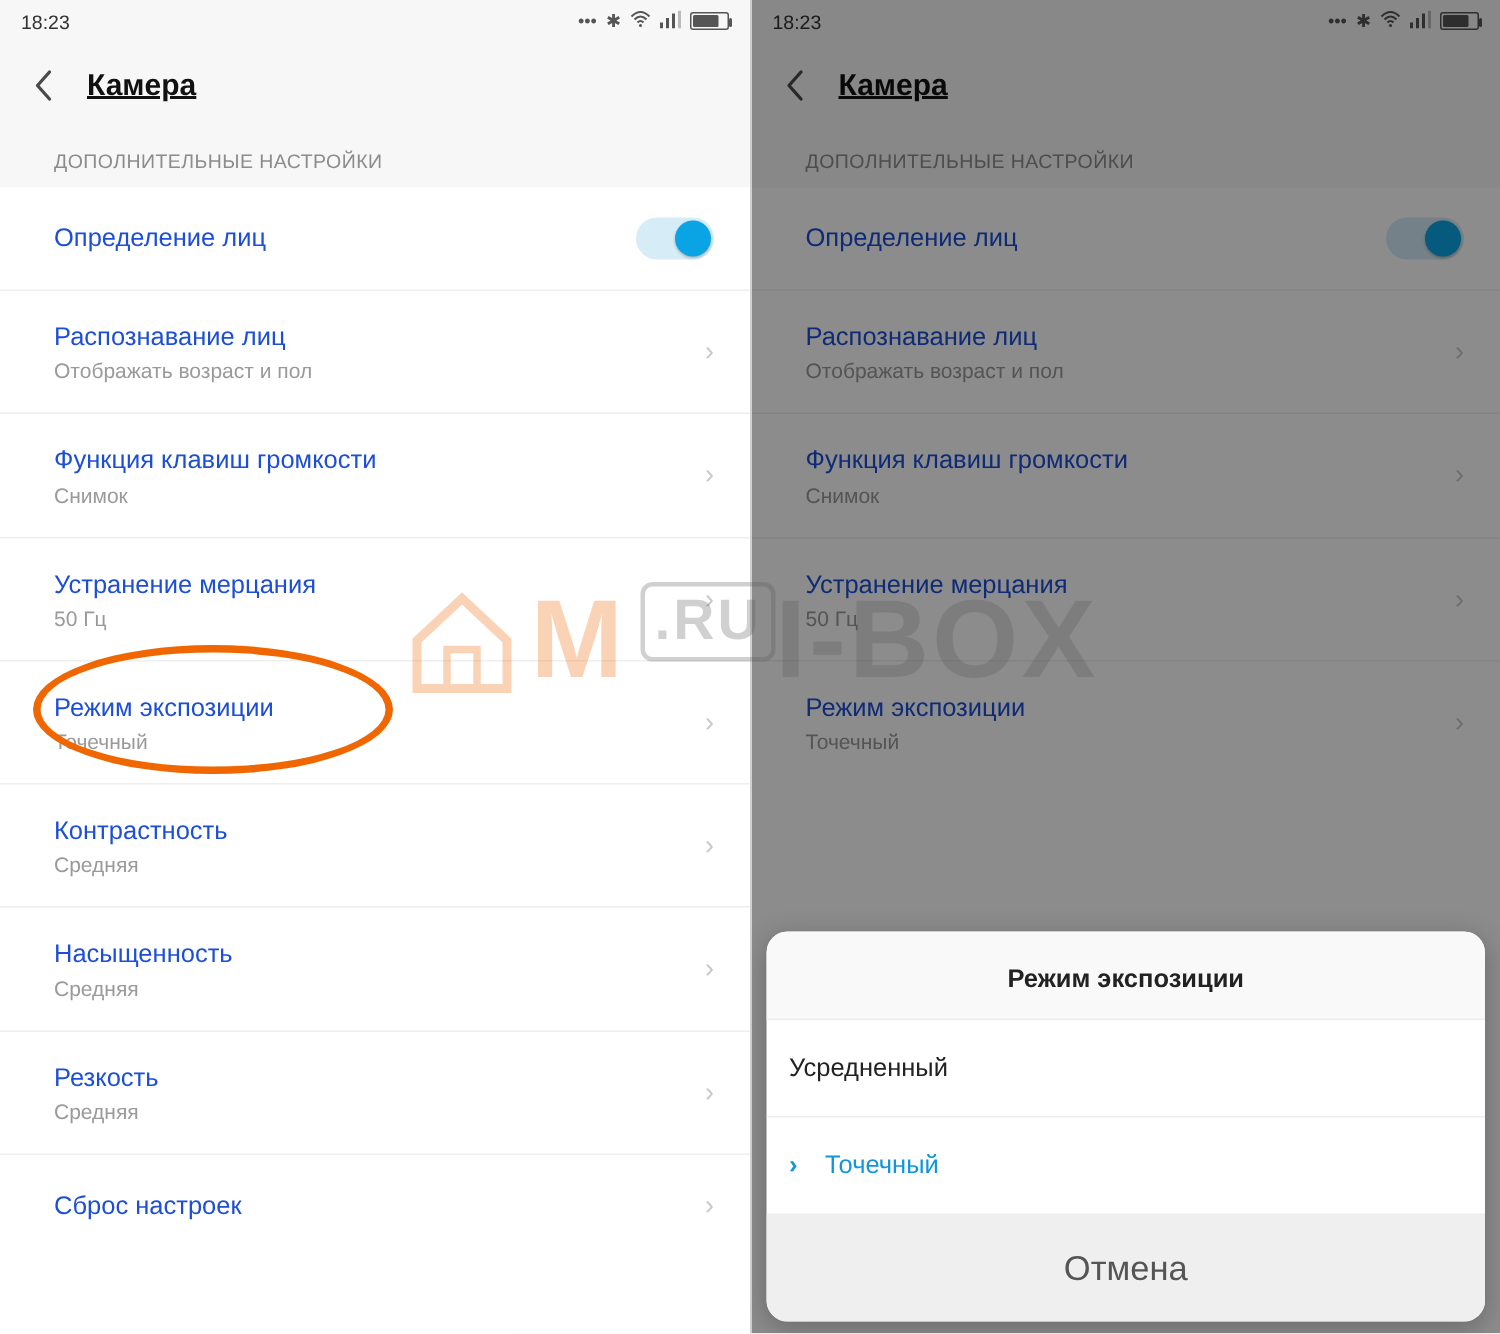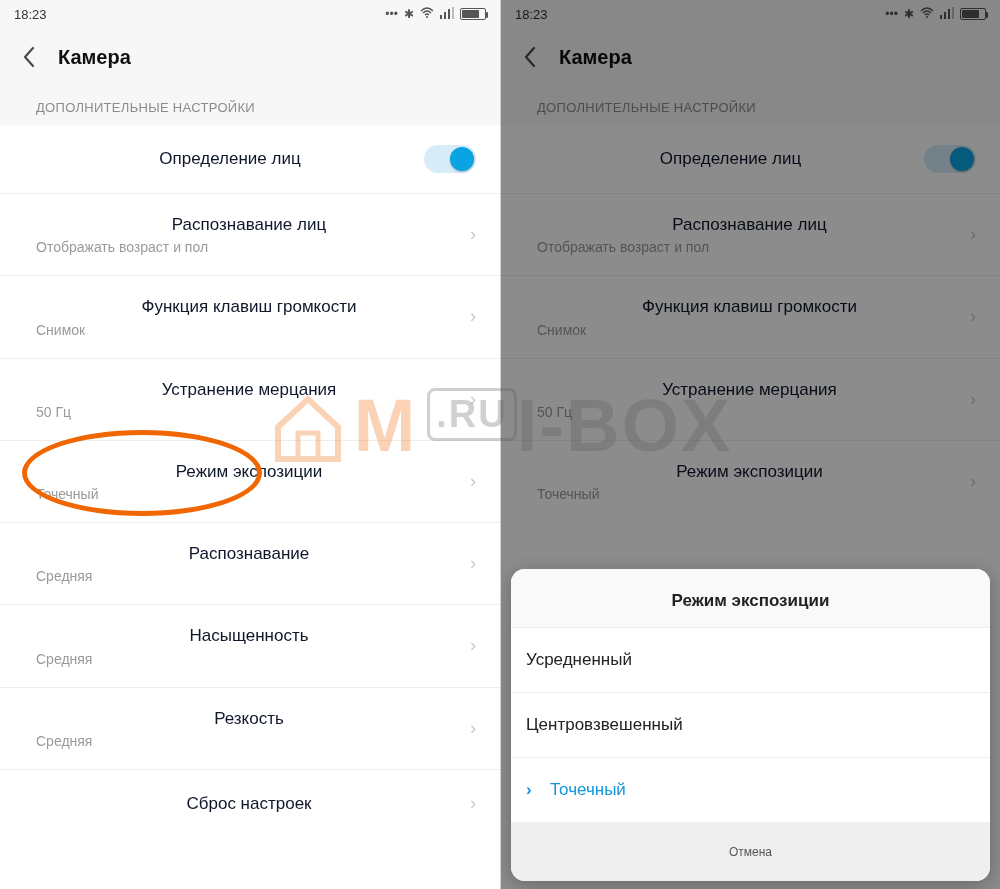--- a/index.html
+++ b/index.html
@@ -8,50 +8,50 @@
   .screen { width:500px; height:889px; background:#f7f7f7; display:flex; flex-direction:column; position:relative; overflow:hidden; }
   .screen + .screen { border-left:1px solid #d0d0d0; }
 
   
   .status { height:28px; display:flex; align-items:center; justify-content:space-between; padding:0 14px; font-size:13px; color:#333; background:#f7f7f7; }
   .status .right { display:flex; align-items:center; gap:6px; }
 
   
   .hdr { height:58px; display:flex; align-items:center; padding:0 18px; background:#f7f7f7; }
   .hdr .back { width:22px; height:22px; display:flex; align-items:center; justify-content:center; color:#4a4a4a; margin-right:18px; }
-  .hdr .title { font-size:20px; font-weight:700; color:#111; }
+  .hdr .title { font-size:20px; font-weight:700; color:#111;text-decoration:underline; }
 
   
   .section { padding:14px 36px 10px 36px; font-size:13px; letter-spacing:0.3px; color:#8c8c8c; background:#f7f7f7; }
 
   
   .list { background:#fff; flex:1; }
   .row { display:flex; align-items:center; padding:20px 24px 20px 36px; border-bottom:1px solid #eee; min-height:68px; position:relative; }
   .row:last-child { border-bottom:none; }
   .row .txt { flex:1; }
-  .row .lbl { font-size:17px; color:#0f172a; line-height:1.25;text-align:center; }
+  .row .lbl { font-size:17px; color:#1d4ed8; line-height:1.25; }
   .row .sub { font-size:14px; color:#9a9a9a; margin-top:4px; }
   .chev { color:#c8c8c8; font-size:18px; margin-left:8px; }
 
   
   .toggle { width:52px; height:28px; border-radius:14px; background:#e5e5e5; position:relative; }
   .toggle.on { background:#d6ecf7; }
   .toggle .knob { width:24px; height:24px; border-radius:50%; background:#fff; position:absolute; top:2px; left:2px; box-shadow:0 1px 2px rgba(0,0,0,.25); }
   .toggle.on .knob { left:26px; background:#0aa4e5; }
 
   
   .dimmer { position:absolute; inset:0; background:rgba(0,0,0,.45); }
 
   
   .sheet { position:absolute; left:10px; right:10px; bottom:8px; background:#fff; border-radius:14px; overflow:hidden; box-shadow:0 4px 18px rgba(0,0,0,.25); }
   .sheet-hdr { text-align:center; padding:22px 0 16px; font-size:17px; font-weight:700; color:#222; border-bottom:1px solid #eee; background:#f9f9f9; }
   .sheet-opt { display:flex; align-items:center; padding:22px 15px; font-size:17px; color:#222; border-bottom:1px solid #eee; }
   .sheet-opt.selected { color:#1296db; }
   .sheet-opt .sel-ic { width:18px; color:#1296db; margin-right:6px; font-weight:700; }
-  .sheet-cancel { text-align:center; padding:22px 0; font-size:12px; color:#555; background:#efefef; }
+  .sheet-cancel { text-align:center; padding:22px 0; font-size:23px; color:#555; background:#efefef; }
 
   
   .annot-ellipse { position:absolute; border:5px solid #f06600; border-radius:50%; pointer-events:none; }
 
   
   .watermark { position:absolute; top:380px; left:160px; width:680px; height:90px; display:flex; align-items:center; justify-content:center; opacity:.28; font-family:Arial, sans-serif; font-weight:900; font-size:74px; letter-spacing:2px; color:#5a5a5a; pointer-events:none; }
   .watermark .m { color:#f06600; margin-right:6px; }
   .watermark svg { margin-right:6px; }
 
   
@@ -140,21 +140,21 @@
       <div class="row">
         <div class="txt">
           <div class="lbl">Режим экспозиции</div>
           <div class="sub">Точечный</div>
         </div>
         <span class="chev">›</span>
       </div>
 
       <div class="row">
         <div class="txt">
-          <div class="lbl">Распознавание</div>
+          <div class="lbl">Контрастность</div>
           <div class="sub">Средняя</div>
         </div>
         <span class="chev">›</span>
       </div>
 
       <div class="row">
         <div class="txt">
           <div class="lbl">Насыщенность</div>
           <div class="sub">Средняя</div>
         </div>
@@ -256,23 +256,20 @@
         <span class="chev">›</span>
       </div>
     </div>
 
     <div class="dimmer"></div>
 
     <div class="sheet">
       <div class="sheet-hdr">Режим экспозиции</div>
       <div class="sheet-opt">
         <span>Усредненный</span>
-      </div>
-      <div class="sheet-opt">
-        <span>Центровзвешенный</span>
       </div>
       <div class="sheet-opt selected">
         <span class="sel-ic">›</span>
         <span>Точечный</span>
       </div>
       <div class="sheet-cancel">
         <span>Отмена</span>
       </div>
     </div>
   </div>

